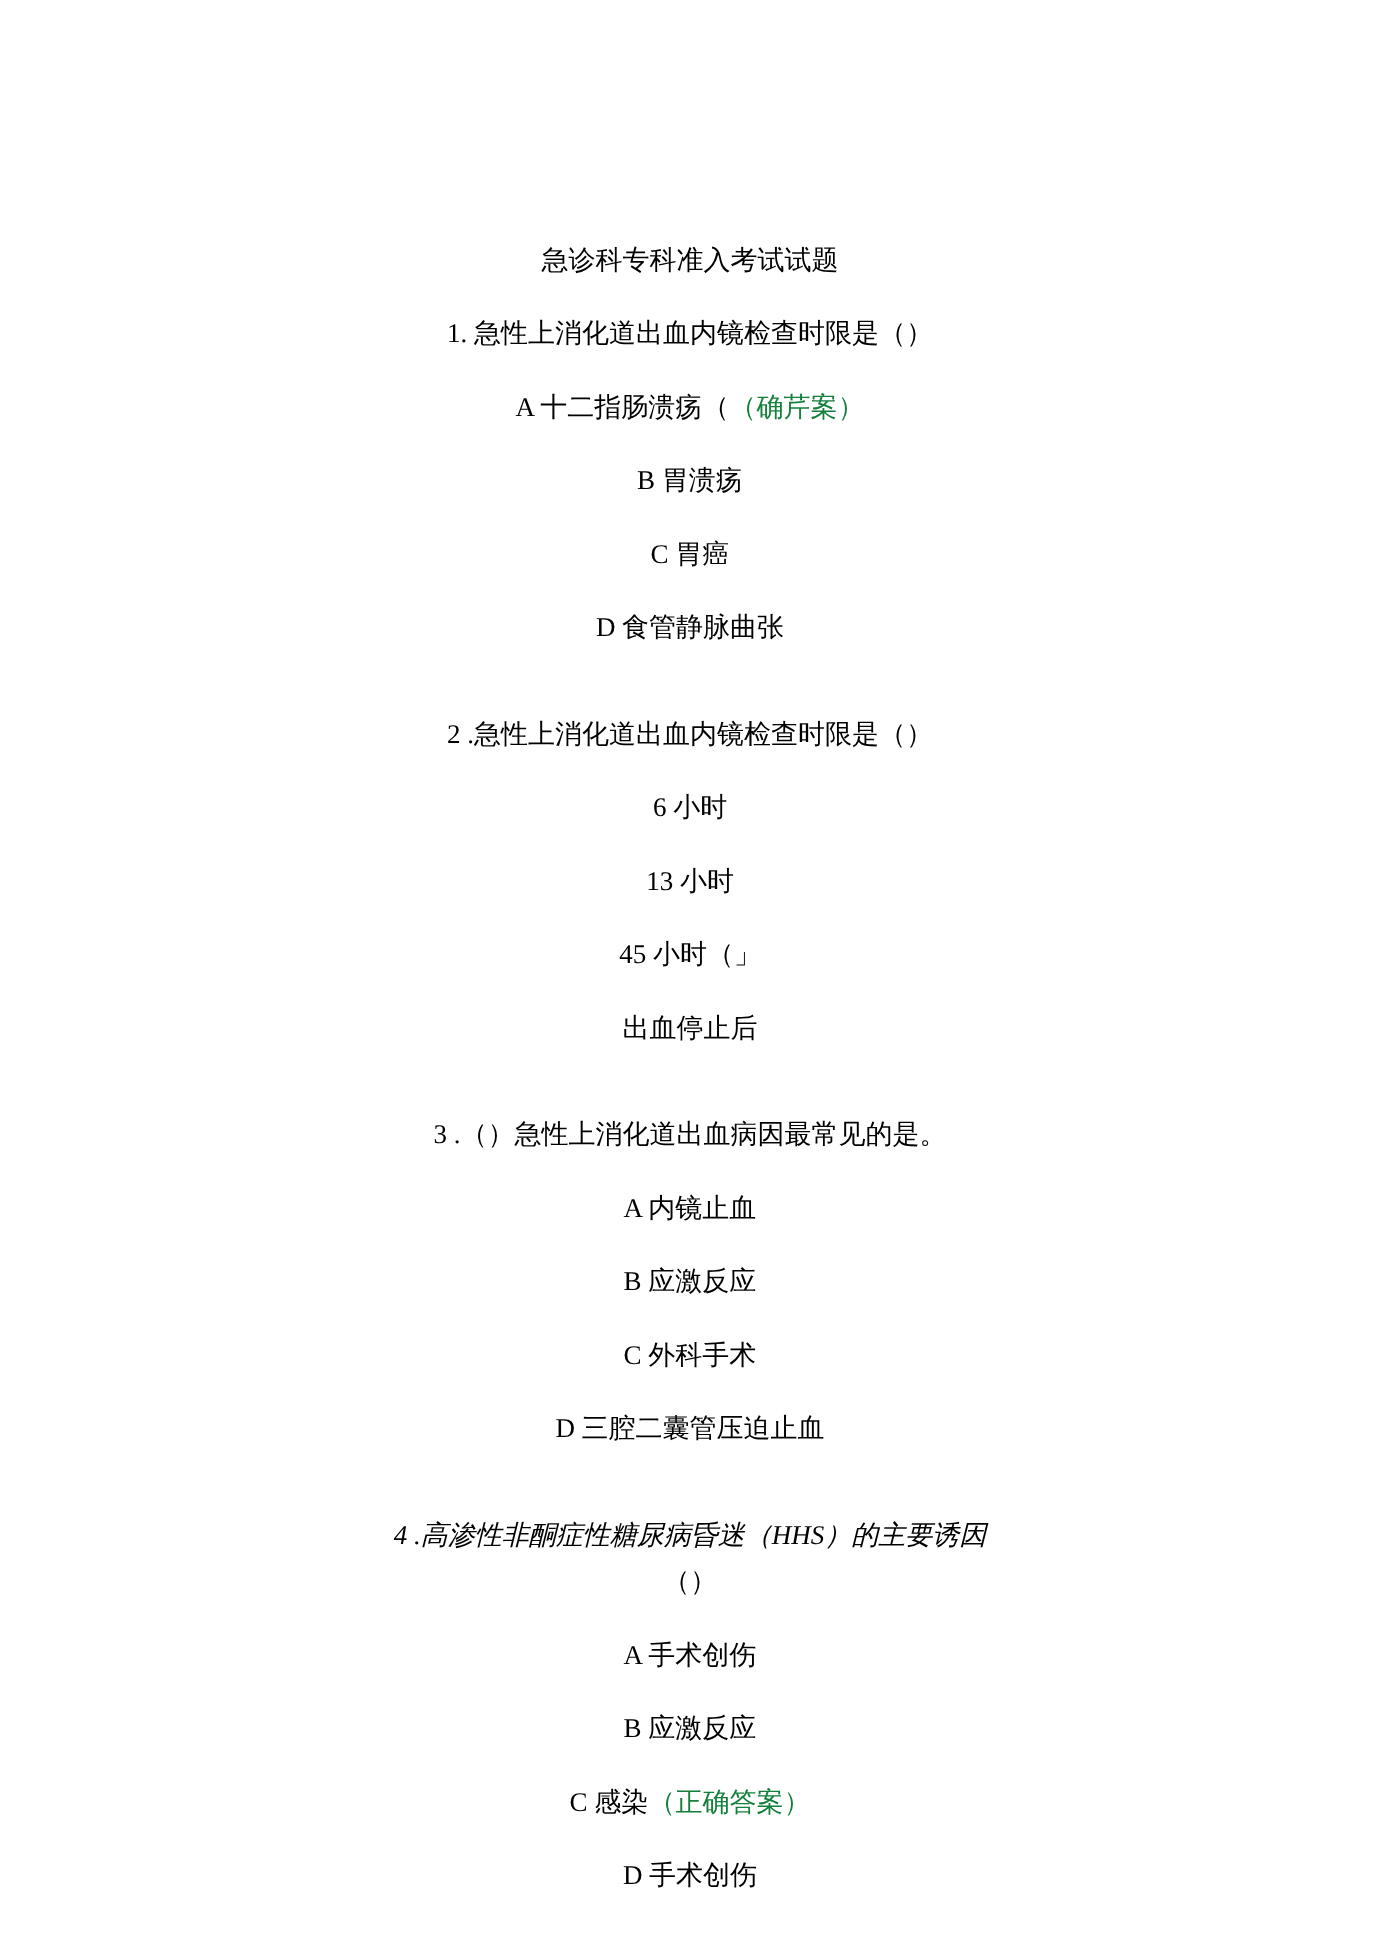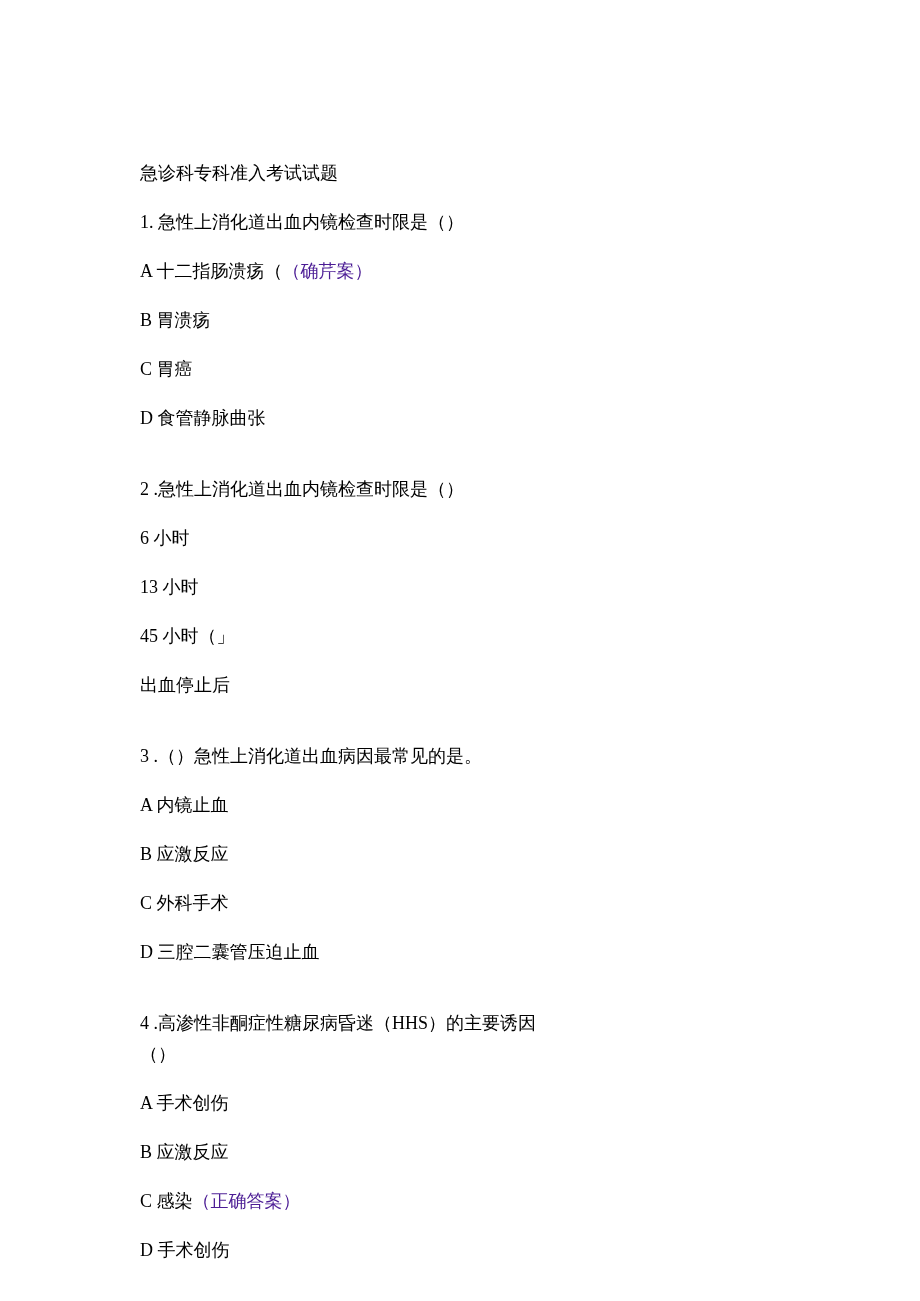--- a/index.html
+++ b/index.html
@@ -1,40 +1,42 @@
 <!DOCTYPE html>
 <html><head>
   <meta charset="utf-8">
   <style>
     * {
       margin: 0;
       padding: 0;
       box-sizing: border-box;
+      text-align: center;
     }
     body {
       width: 920px;
       min-height: 1301px;
       background: #ffffff;
       font-family: "SimSun", "宋体", serif;
       font-size: 18px;
       color: #000000;
       padding: 160px 140px 60px 140px;
       line-height: 1.5;
     }
     .line {
       margin-bottom: 22px;
     }
     .answer-mark {
-      color: #4c1d95;
+      color: #15803d;
     }
     .section-gap {
       height: 22px;
     }
     .indent-line {
       margin-bottom: 22px;
+      font-style: italic;
     }
   </style>
 </head>
 <body>
 
 <div class="line">急诊科专科准入考试试题</div>
 
 <div class="line">
   <span>1.</span>
   <span>急性上消化道出血内镜检查时限是（）</span>

